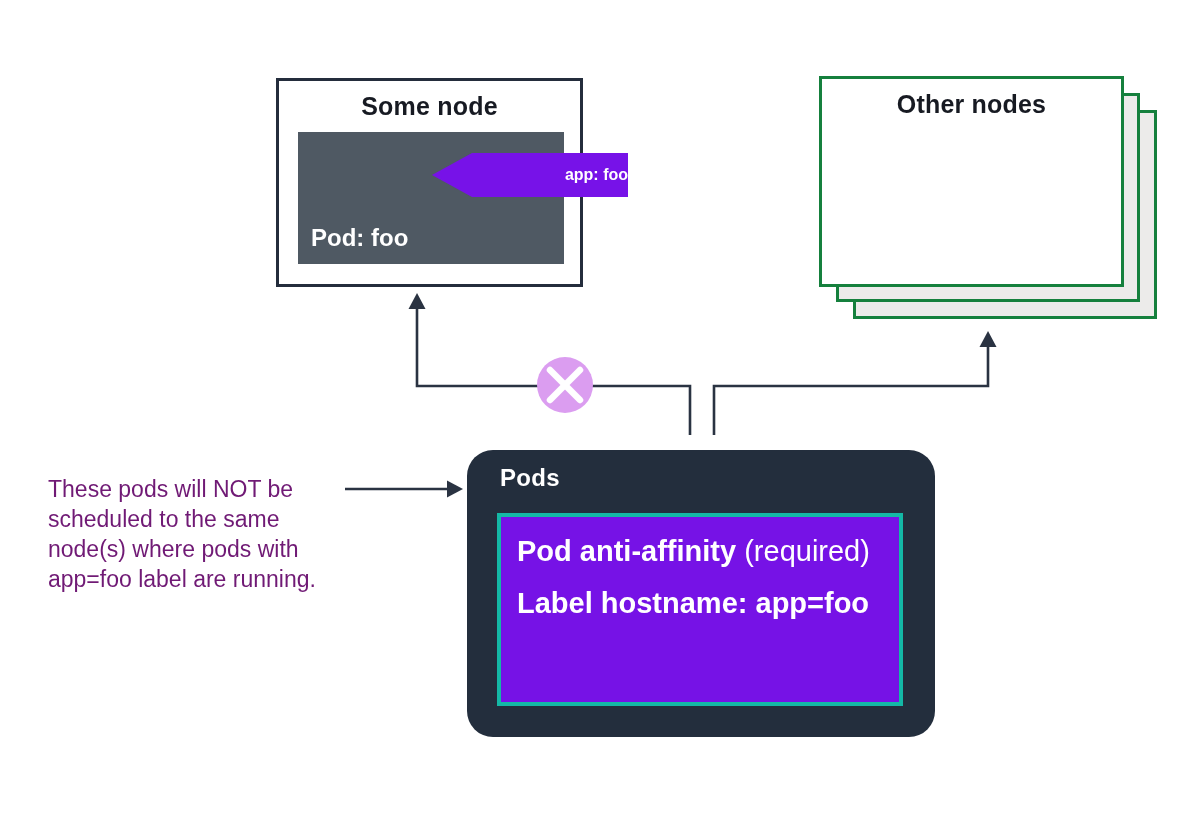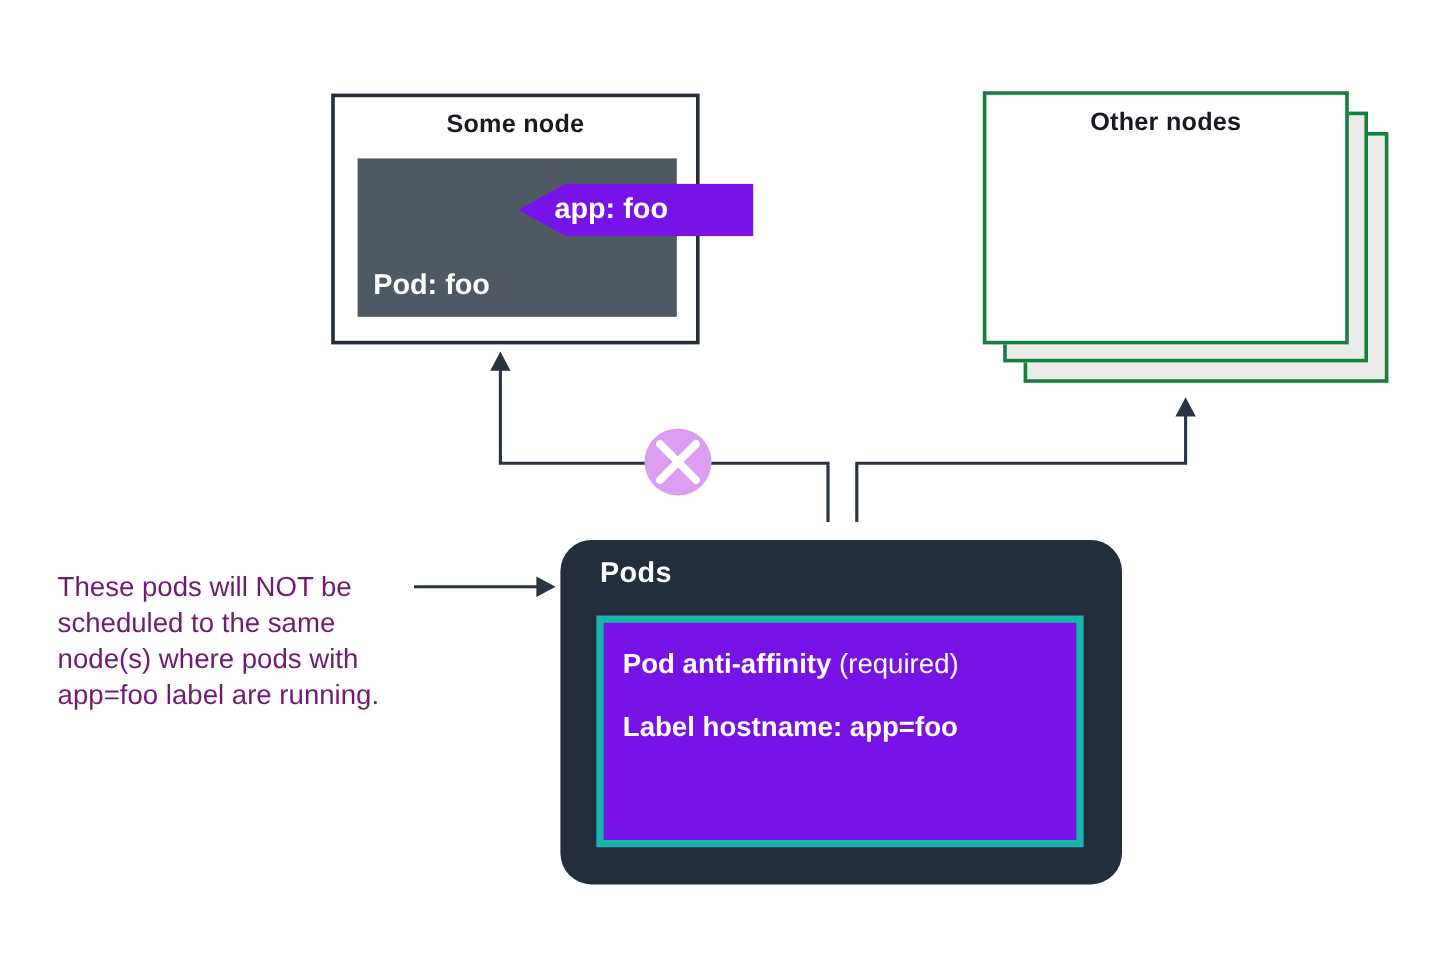--- a/index.html
+++ b/index.html
@@ -9,55 +9,55 @@
     -webkit-font-smoothing:antialiased;
   }
   .abs{position:absolute;box-sizing:border-box;}
 
   
   .node-box{
     background:#ffffff;border:3px solid #242d3c;
   }
   .node-title{
     text-align:center;margin-top:11px;
-    font-size:21px;font-weight:600;color:#171a22;letter-spacing:.2px;
+    font-size:25px;font-weight:600;color:#171a22;letter-spacing:.2px;
   }
   #some-node{left:276px;top:78px;width:307px;height:209px;}
   #pod-foo-box{
     left:19px;top:51px;width:266px;height:132px;background:#4f5963;
   }
   #pod-foo-label{
     left:13px;bottom:12px;color:#ffffff;font-size:24px;font-weight:600;
   }
   
   #app-tag{
     left:432px;top:153px;width:196px;height:44px;background:#7712e8;
     clip-path:polygon(0 50%,40px 0,100% 0,100% 100%,40px 100%);
-    display:flex;align-items:center;justify-content:flex-start;
-    padding-left:30px;color:#ffffff;font-size:24px;font-weight:700;
+    display:flex;align-items:center;justify-content:flex-end;
+    padding-left:30px;color:#ffffff;font-size:16px;font-weight:700;
   }
 
   
   #other-nodes{left:819px;top:76px;width:345px;height:250px;}
   .stack-card{border:3px solid #15803d;background:#ecebea;}
   #stack-back{left:34px;top:34px;width:304px;height:209px;}
   #stack-mid{left:17px;top:17px;width:304px;height:209px;}
   #stack-front{left:0;top:0;width:305px;height:211px;background:#ffffff;}
 
   
   #pods-panel{
     left:467px;top:450px;width:468px;height:287px;background:#232e3d;border-radius:26px;
   }
   #pods-title{
     left:33px;top:14px;color:#ffffff;font-size:24px;font-weight:600;letter-spacing:.3px;
   }
   #affinity-card{
     left:30px;top:63px;width:406px;height:193px;
-    background:#7612e6;border:6px solid #14b8a6;
-    padding:17px 16px;color:#ffffff;font-size:23px;line-height:34px;
+    background:#7612e6;border:4px solid #14b8a6;
+    padding:17px 16px;color:#ffffff;font-size:29px;line-height:34px;
   }
   #affinity-card .rule-line{margin-bottom:18px;}
   #affinity-card b{font-weight:800;}
   #affinity-card .semi{font-weight:600;}
   #affinity-card .light{font-weight:400;opacity:.82;}
 
   
   #annotation{
     left:48px;top:474px;width:305px;
     font-size:23px;line-height:30px;color:#701a75;

